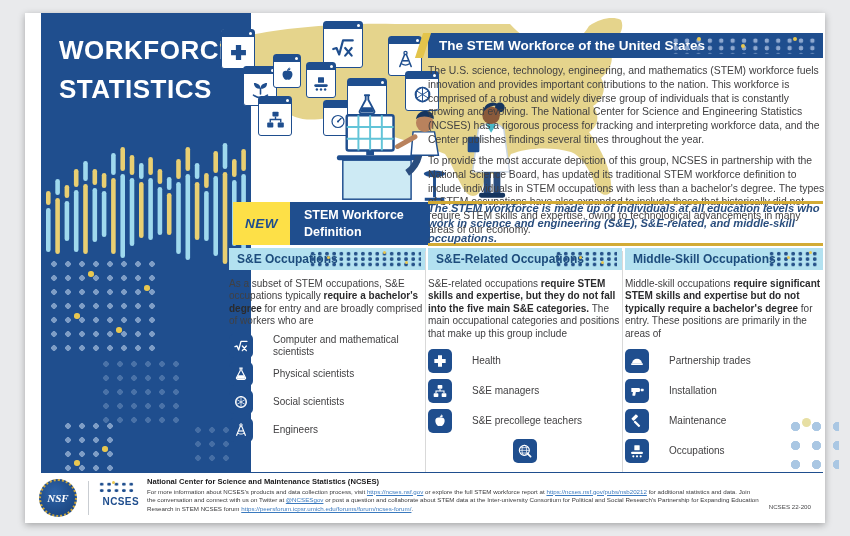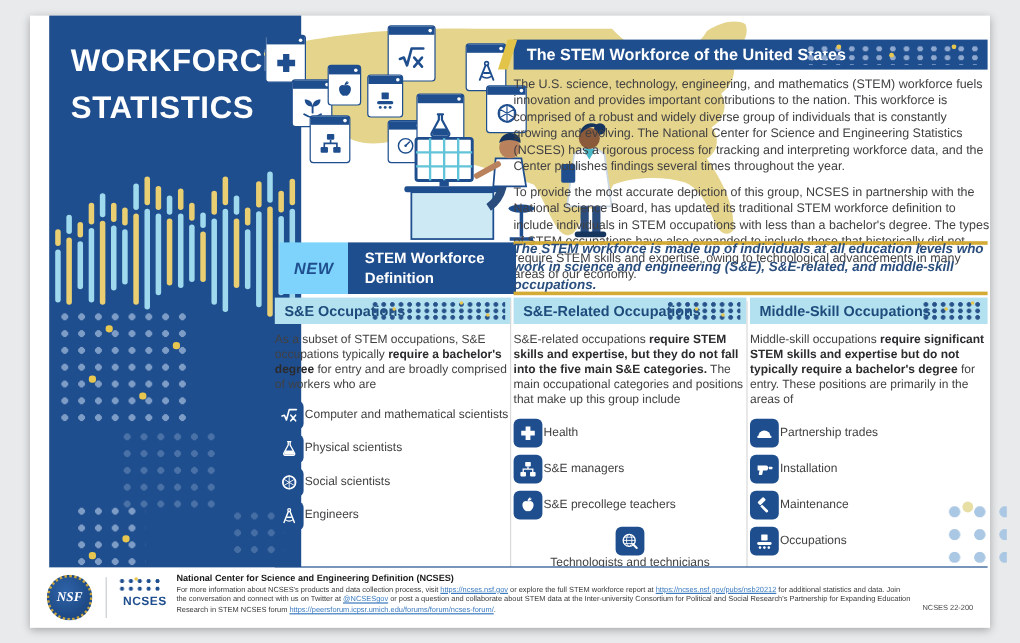--- a/index.html
+++ b/index.html
@@ -47,21 +47,21 @@
                  background:#e3c44b; transform:skewX(-18deg); }
   .hdr-title { color:#fff; font-weight:bold; font-size:13.5px; line-height:25px; padding-left:11px; }
   .hdr-dots { position:absolute; right:5px; top:4px; width:148px; height:17px;
               background-image:radial-gradient(circle,#8ea8cf 2.1px,transparent 2.5px);
               background-size:11.4px 7.4px; }
   .body-copy { position:absolute; left:403px; top:51px; width:397px; color:#414042;
                font-size:10.4px; line-height:1.33; }
   .body-copy p + p { margin-top:7px; }
 
   
-  .new-badge { position:absolute; left:208px; top:189px; width:57px; height:43px; background:#7dd3fc;
+  .new-badge { position:absolute; left:208px; top:189px; width:57px; height:43px; background:#fde047;
                color:#1f4e8e; font-weight:bold; font-style:italic; font-size:13.5px;
                display:flex; align-items:center; justify-content:center; letter-spacing:.5px; }
   .def-box { position:absolute; left:265px; top:189px; width:140px; height:43px; background:#1f4e8e;
              color:#fff; font-weight:bold; font-size:12.5px; line-height:1.3;
              display:flex; align-items:center; padding-left:14px; }
   .statement { position:absolute; left:403px; top:188px; width:395px; height:45px;
                border-top:3px solid #d3ab35; border-bottom:3px solid #d3ab35;
                display:flex; align-items:center; color:#2a4e7e; font-weight:bold;
                font-style:italic; font-size:11.2px; line-height:1.35; }
 
@@ -74,21 +74,21 @@
   .vr-1 { left:400px; } .vr-2 { left:597px; }
   .sec-hdr { position:relative; height:22px; background:#b3e1f0; color:#1d4c7c; font-weight:bold;
              font-size:12px; line-height:22px; padding-left:8px; }
   .sec-dots { position:absolute; right:5px; top:3px; height:16px;
               background-image:radial-gradient(circle,#27538a 1.7px,transparent 2.1px);
               background-size:7.2px 5.4px; }
   .sd-1 { width:112px; } .sd-2 { width:62px; } .sd-3 { width:50px; }
   .intro { margin-top:8px; font-size:10px; line-height:1.24; color:#414042; }
   .intro b { color:#2b2b2d; }
   .items { margin-top:6px; }
-  .item { display:flex; align-items:center; gap:1px; margin-top:4px; }
+  .item { display:flex; align-items:center; gap:20px; margin-top:4px; }
   .icn { flex:none; width:24px; height:24px; background:#1f4e8e; border-radius:5px;
          display:flex; align-items:center; justify-content:center; color:#fff; }
   .icn svg { width:16px; height:16px; display:block; }
   .ilb { font-size:10px; line-height:1.2; color:#414042; }
 
   .hrule { position:absolute; left:204px; top:459px; width:594px; height:3px; background:#1f4e8e; }
   .deco-grid { position:absolute; left:760px; top:404px; width:54px; height:52px;
                background-image:radial-gradient(circle,#aac7e3 4.4px,transparent 4.9px);
                background-size:21px 19px; }
   .deco-grid .y { position:absolute; left:17px; top:1px; width:9px; height:9px;
@@ -506,18 +506,18 @@
         <span>NSF</span>
       </div>
     <div class="f-div"></div>
     <div class="ncses">
       <div class="ncses-dots">
           <i></i>
         </div>
       <div class="ncses-name">NCSES</div>
     </div>
     <div class="f-text">
-      <div class="f-org">National Center for Science and Engineering Definition (NCSES)</div>
+      <div class="f-org">National Center for Science and Maintenance Statistics (NCSES)</div>
       <div class="f-info"><span>For more information about NCSES's products and data collection process, visit </span><a>https://ncses.nsf.gov</a><span> or explore the full STEM workforce report at </span><a>https://ncses.nsf.gov/pubs/nsb20212</a><span> for additional statistics and data. Join the conversation and connect with us on Twitter at </span><a>@NCSESgov</a><span> or post a question and collaborate about STEM data at the Inter-university Consortium for Political and Social Research's Partnership for Expanding Education Research in STEM NCSES forum </span><a>https://peersforum.icpsr.umich.edu/forums/forum/ncses-forum/</a><span>.</span></div>
     </div>
     <div class="docnum">NCSES 22-200</div>
   </div>
 </div>
 
 </body></html>

